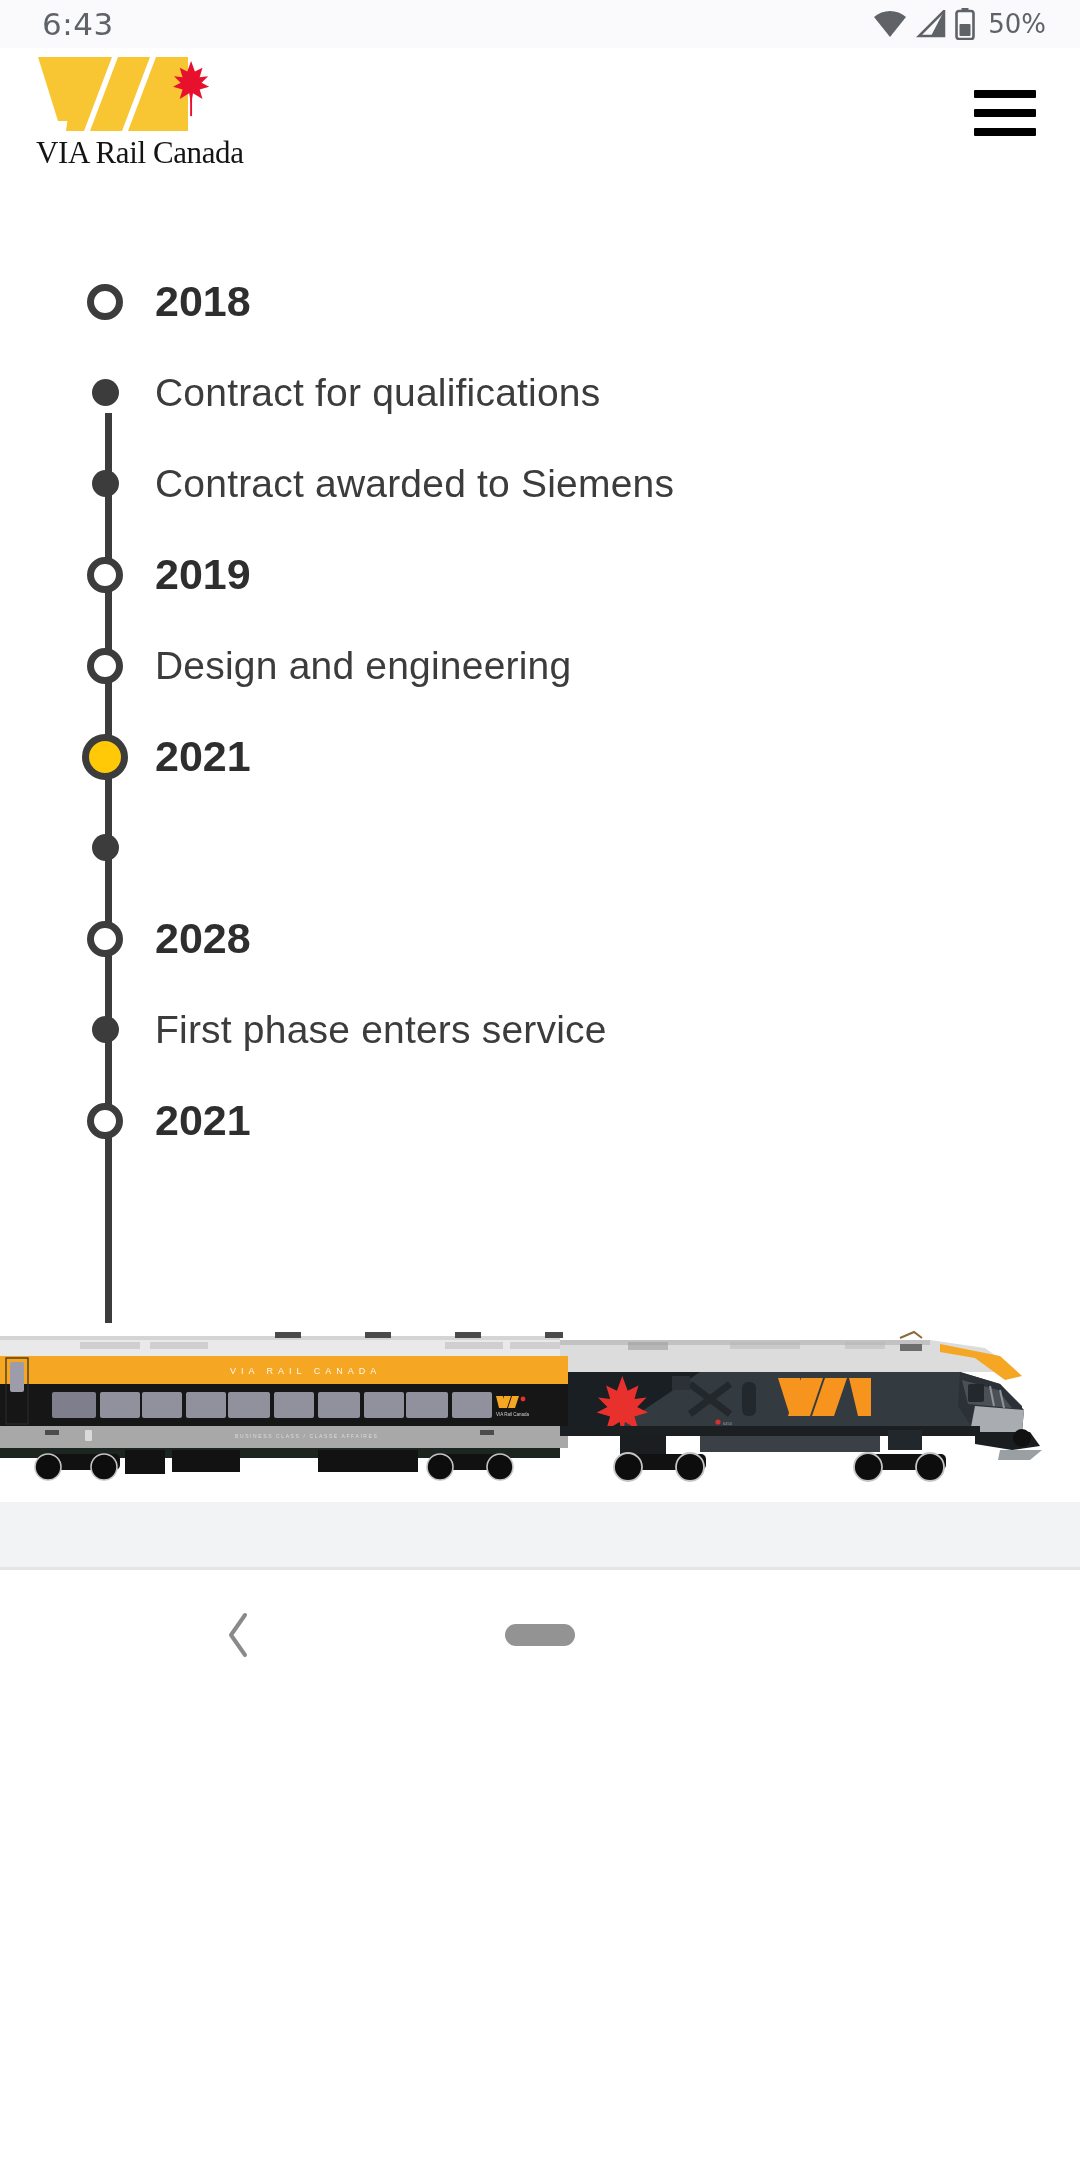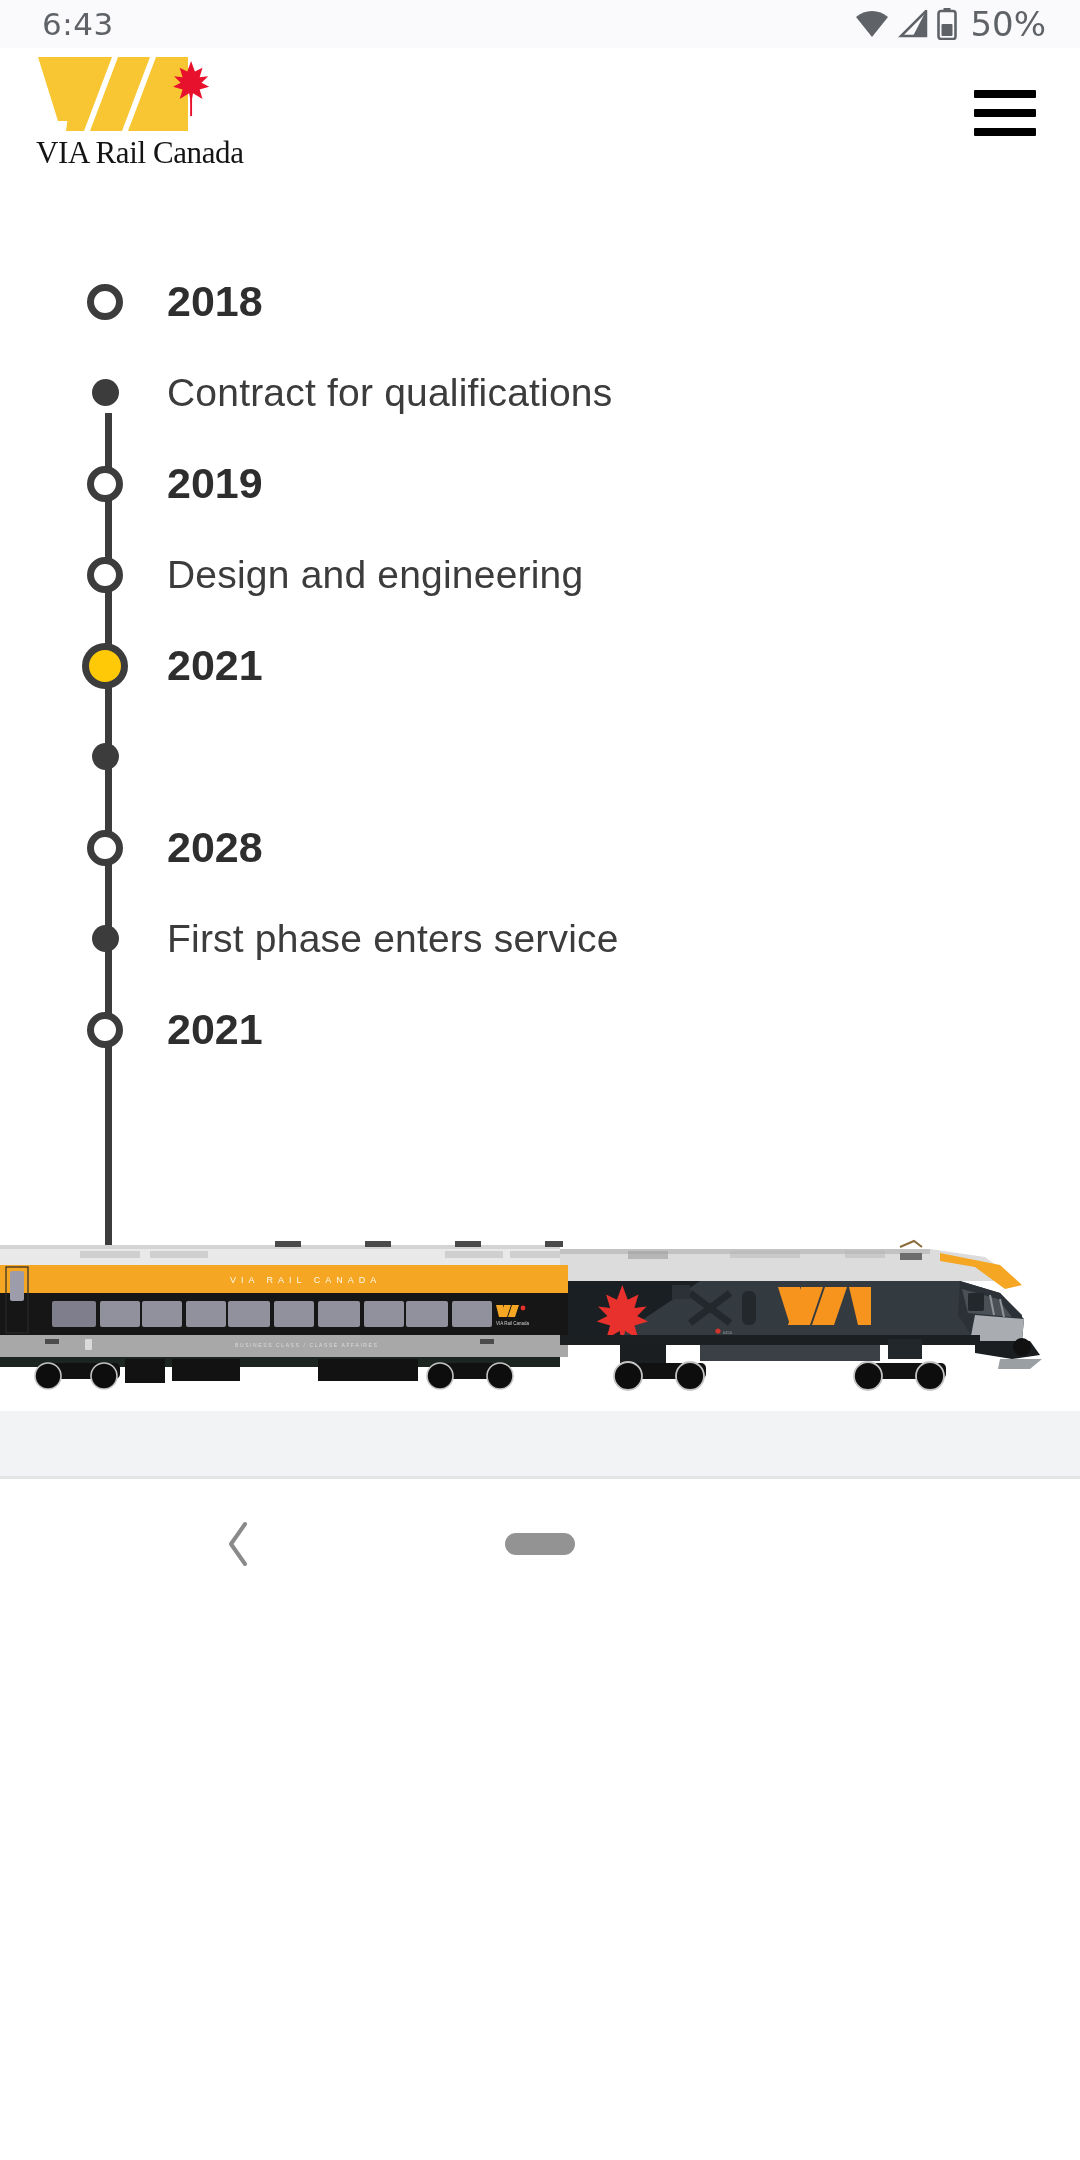--- a/index.html
+++ b/index.html
@@ -19,21 +19,21 @@
     padding:0 34px 0 42px;
     gap:26px;
   }
   .status-time{
     font-size:31px; color:#5f6368; letter-spacing:.5px;
     font-family:"DejaVu Sans", sans-serif;
   }
   .status-icons{ display:flex; align-items:center; gap:9px; }
   .status-icons svg{ display:block; }
   .battery-pct{
-    font-size:34px; color:#5f6368; margin-left:4px;
+    font-size:26px; color:#5f6368; margin-left:4px;
     font-family:"DejaVu Sans", sans-serif;
   }
 
   
   .app-header{
     height:130px; width:1080px; background:#ffffff;
     display:flex; align-items:center; justify-content:space-between;
     padding:0 44px 0 36px;
   }
   .brand{ display:flex; flex-direction:column; gap:0px; }
@@ -84,21 +84,20 @@
     background:#3c3c3c;
   }
   
   .dot-active{
     width:46px; height:46px; border-radius:50%;
     background:#FFC907; border:7px solid #3c3c3c;
   }
   .tl-label{
     font-size:39px; color:#3c3c3c; letter-spacing:.2px;
     white-space:nowrap;
-    margin-left:12px;
   }
   .tl-label.year{
     font-size:43px; font-weight:bold; color:#2e2e2e; letter-spacing:0px;
   }
 
   
   .train-wrap{
     position:relative;
     width:1080px; height:170px;
     margin-top:148px;
@@ -195,20 +194,26 @@
     <div class="tl-label year">2018</div>
   </div>
 
   <div class="tl-row">
     <div class="tl-marker">
         <div class="dot-solid"></div>
       </div>
     <div class="tl-label">Contract for qualifications</div>
   </div>
 
+  <div class="tl-row">
+    <div class="tl-marker">
+        <div class="dot-solid"></div>
+      </div>
+    <div class="tl-label">Contract awarded to Siemens</div>
+  </div>
 
   <div class="tl-row">
     <div class="tl-marker">
         <div class="dot-ring"></div>
       </div>
     <div class="tl-label year">2019</div>
   </div>
 
   <div class="tl-row">
     <div class="tl-marker">

